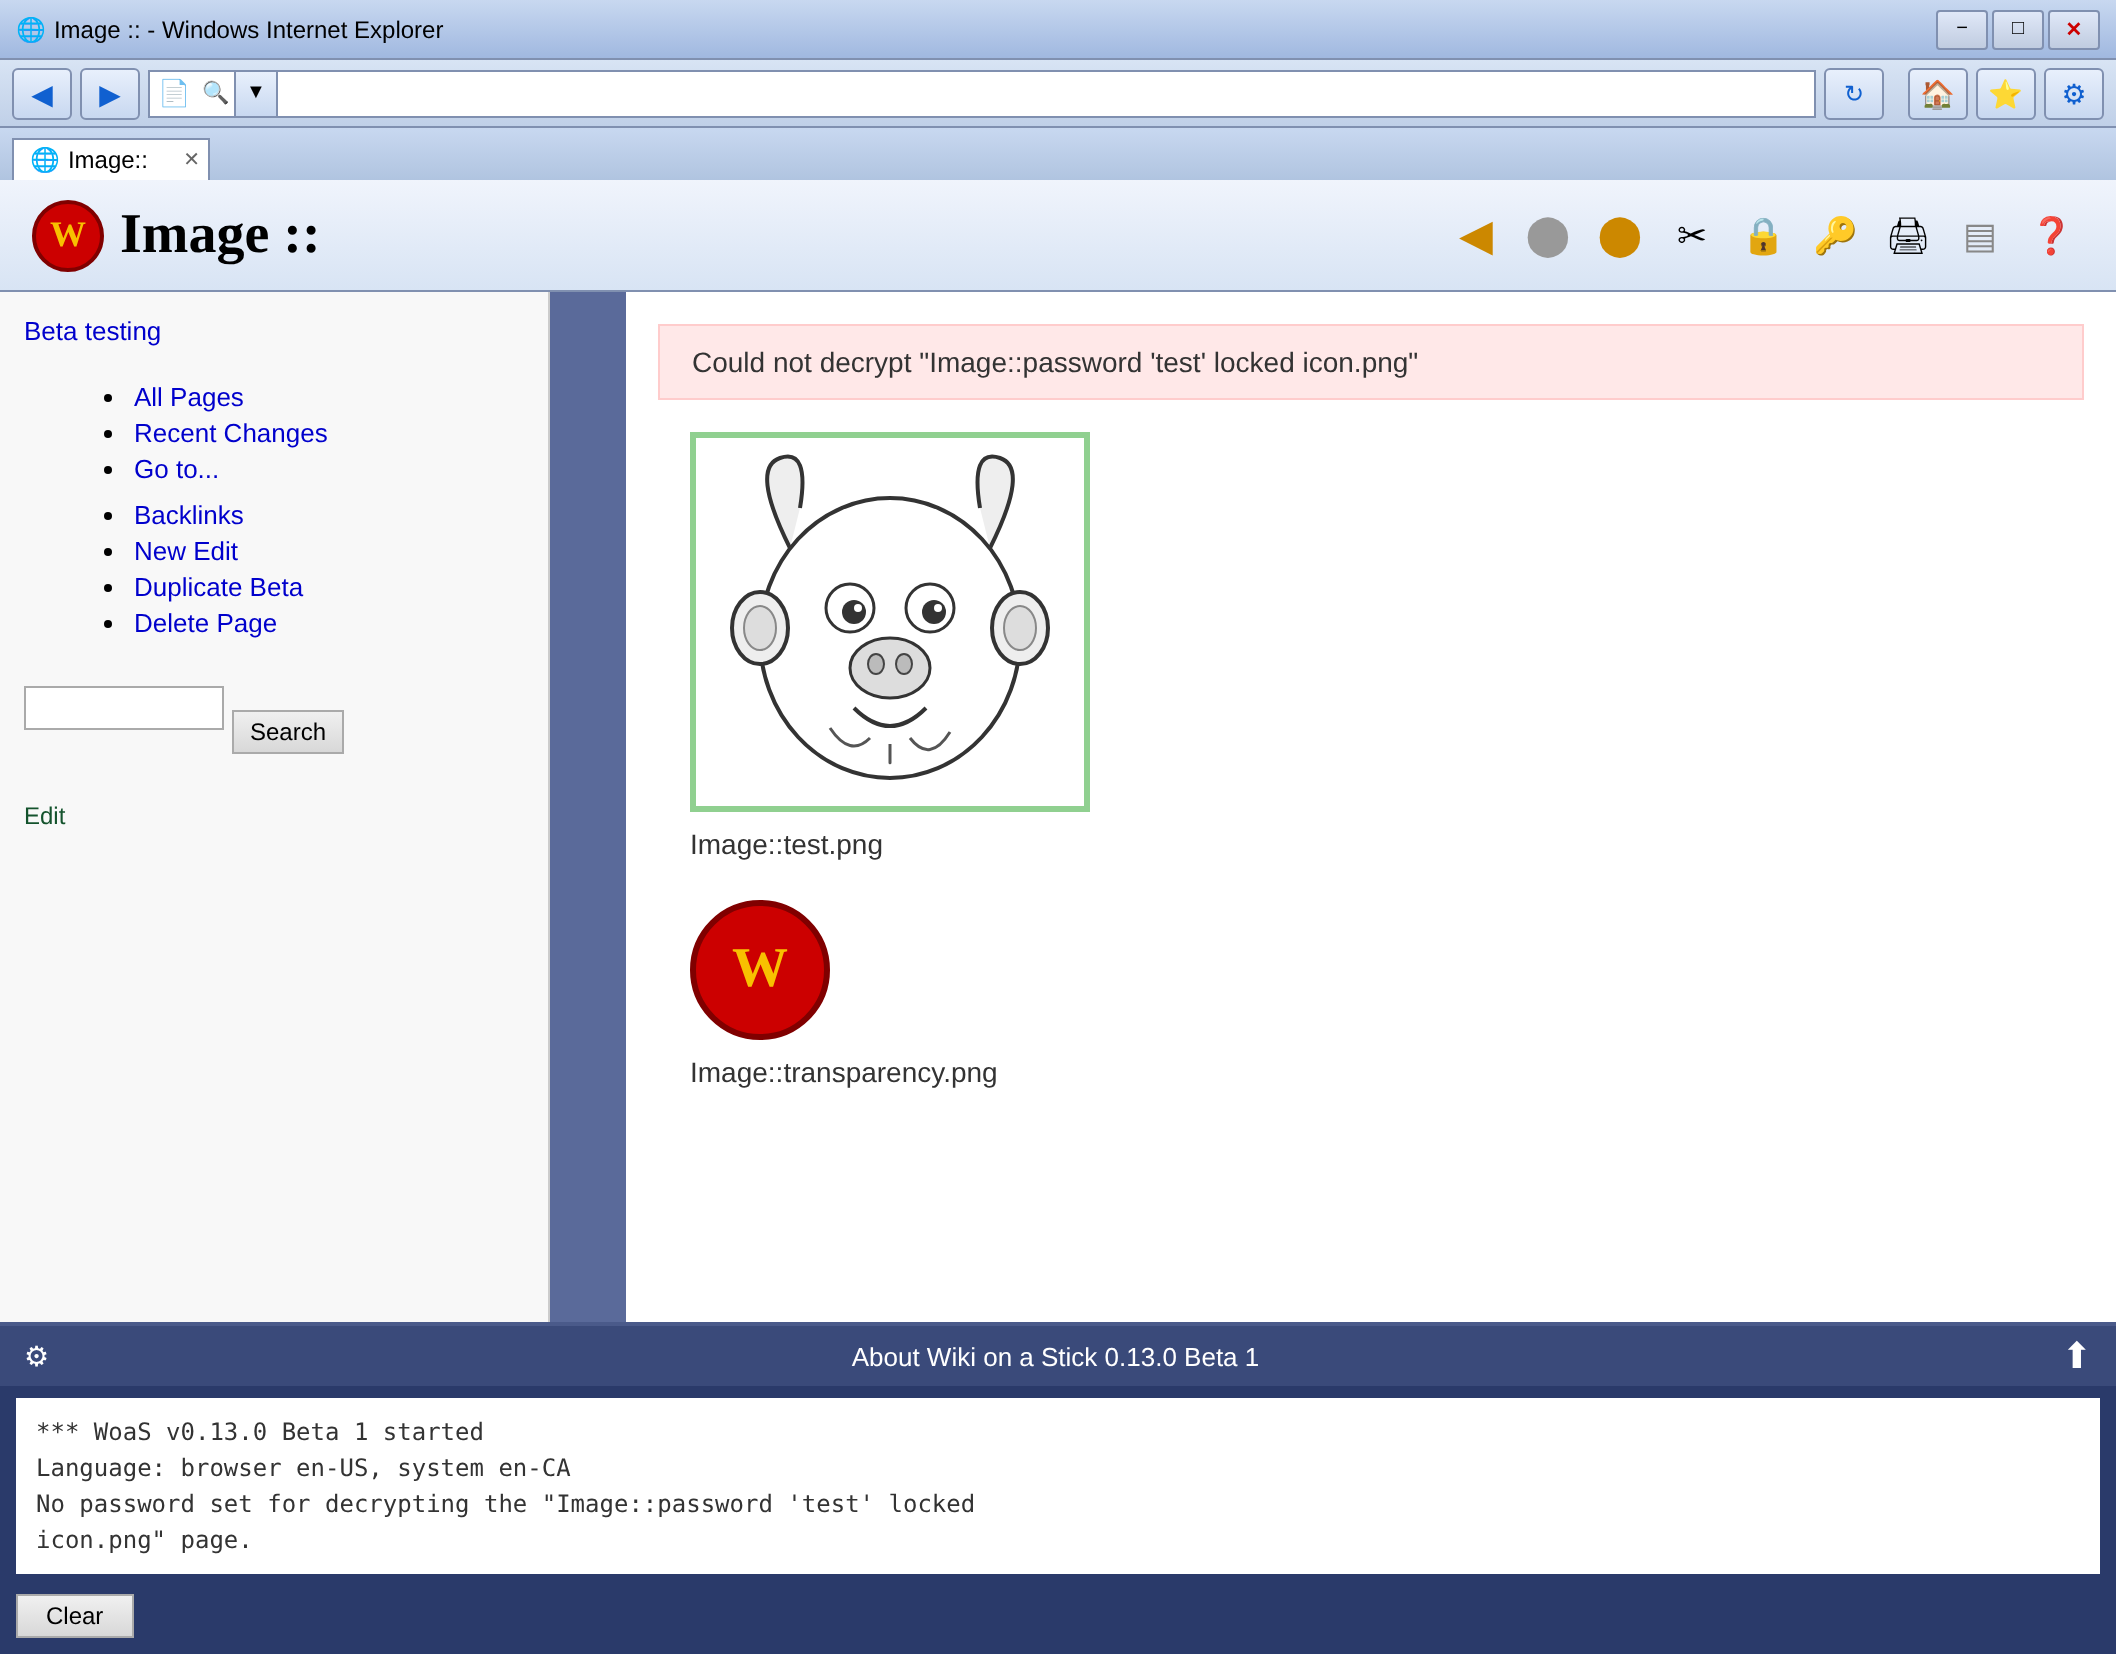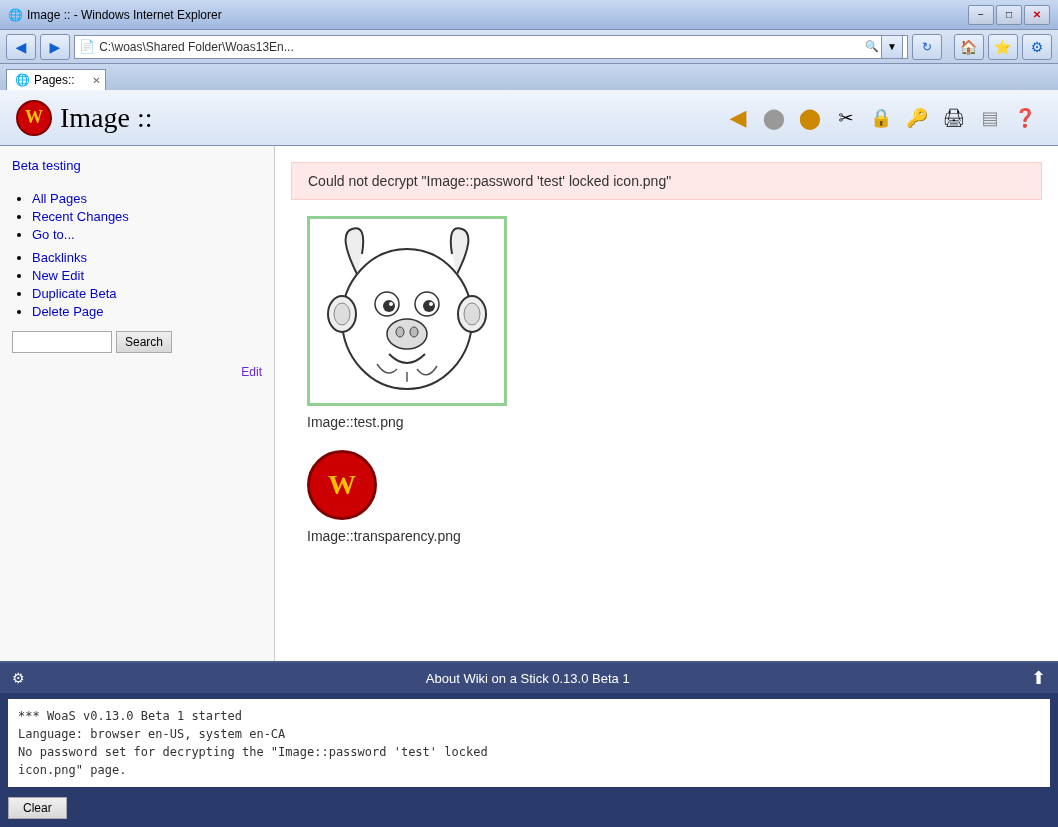--- a/index.html
+++ b/index.html
@@ -142,21 +142,21 @@
       align-items: center;
       justify-content: center;
       color: #f8c000;
       font-weight: bold;
       font-size: 18px;
       font-family: serif;
       border: 2px solid #800000;
     }
     .app-title-text {
       font-size: 28px;
-      font-weight: normal;
+      font-weight: bold;
       color: #000;
       font-family: serif;
     }
     .toolbar-icons {
       display: flex;
       align-items: center;
       gap: 4px;
     }
     .tool-icon {
       width: 32px;
@@ -166,20 +166,21 @@
       justify-content: center;
       font-size: 20px;
       cursor: pointer;
     }
 
     
     .main-area {
       display: flex;
       height: calc(827px - 30px - 34px - 26px - 56px);
       background: #5a6a9a;
+      gap: 38px;
     }
 
     
     .sidebar {
       width: 275px;
       background: #f8f8f8;
       border-right: 1px solid #ccc;
       padding: 12px;
       font-size: 13px;
     }
@@ -187,21 +188,21 @@
       color: #0000cc;
       text-decoration: none;
       display: block;
       margin-bottom: 2px;
     }
     .sidebar ul {
       list-style: disc;
       padding-left: 20px;
       margin: 8px 0;
     }
-    .sidebar ul li { margin-bottom: 3px; }
+    .sidebar ul li { margin-bottom: 3px; margin-left: 35px; }
     .sidebar ul li a { display: inline; }
     .sidebar-divider { height: 8px; }
     .search-area {
       display: flex;
       gap: 4px;
       margin-top: 12px;
       align-items: center;
     }
     .search-input {
       width: 100px;
@@ -210,27 +211,28 @@
       font-size: 12px;
       padding: 0 3px;
     }
     .search-button {
       height: 22px;
       padding: 0 8px;
       font-size: 12px;
       background: linear-gradient(to bottom, #f0f0f0, #d8d8d8);
       border: 1px solid #aaa;
       cursor: pointer;
+      margin-top: 24px;
     }
     .edit-link {
       display: flex;
-      justify-content: flex-end;
-      margin-top: 12px;
-      font-size: 12px;
-      color: #6d28d9;
+      justify-content: flex-start;
+      margin-top: 24px;
+      font-size: 12px;
+      color: #14532d;
       cursor: pointer;
     }
 
     
     .content-area {
       flex: 1;
       background: white;
       overflow-y: auto;
       padding: 16px;
     }
@@ -335,36 +337,35 @@
     <div class="tb-btn">□</div>
     <div class="tb-btn close">✕</div>
   </div>
 </div>
 
 <div class="address-bar">
   <div class="nav-btn">◀</div>
   <div class="nav-btn">▶</div>
   <div class="address-field">
     <span style="color:#cc8800; font-size:13px; margin-right:4px;">📄</span>
-    <span class="address-text">C:\woas\Shared Folder\Woas13En...</span>
     <span style="font-size:11px; color:#555; margin:0 2px;">🔍</span>
     <div class="search-btn">▼</div>
   </div>
   <div class="nav-btn" style="font-size:12px;">↻</div>
   <div style="display:flex; gap:4px; margin-left:8px;">
     <div class="nav-btn" style="font-size:14px;">🏠</div>
     <div class="nav-btn" style="font-size:14px;">⭐</div>
     <div class="nav-btn" style="font-size:14px;">⚙</div>
   </div>
 </div>
 
 <div class="tab-bar">
   <div class="tab">
     <span class="tab-icon">🌐</span>
-    <span>Pages::</span>
+    <span>Image::</span>
     <span class="tab-close">✕</span>
   </div>
 </div>
 
 <div class="app-toolbar">
   <div class="app-title">
     <div class="app-logo">
       <span>W</span>
     </div>
     <span class="app-title-text">Image ::</span>

